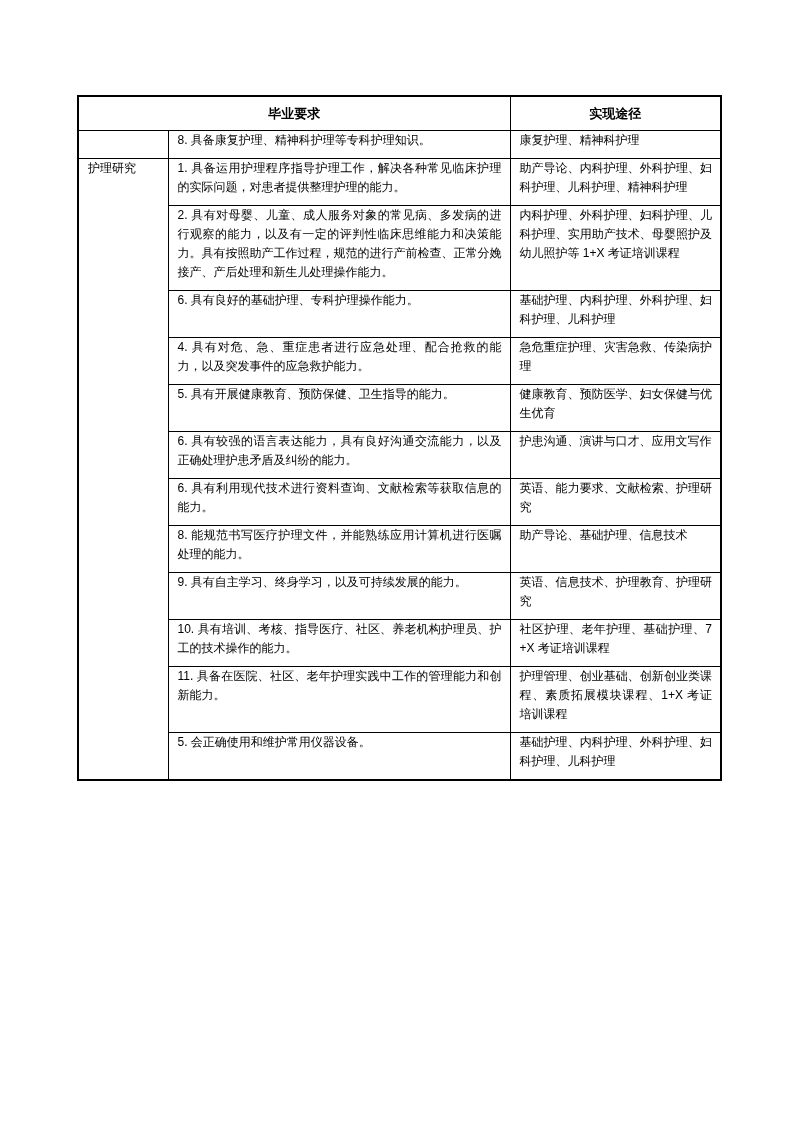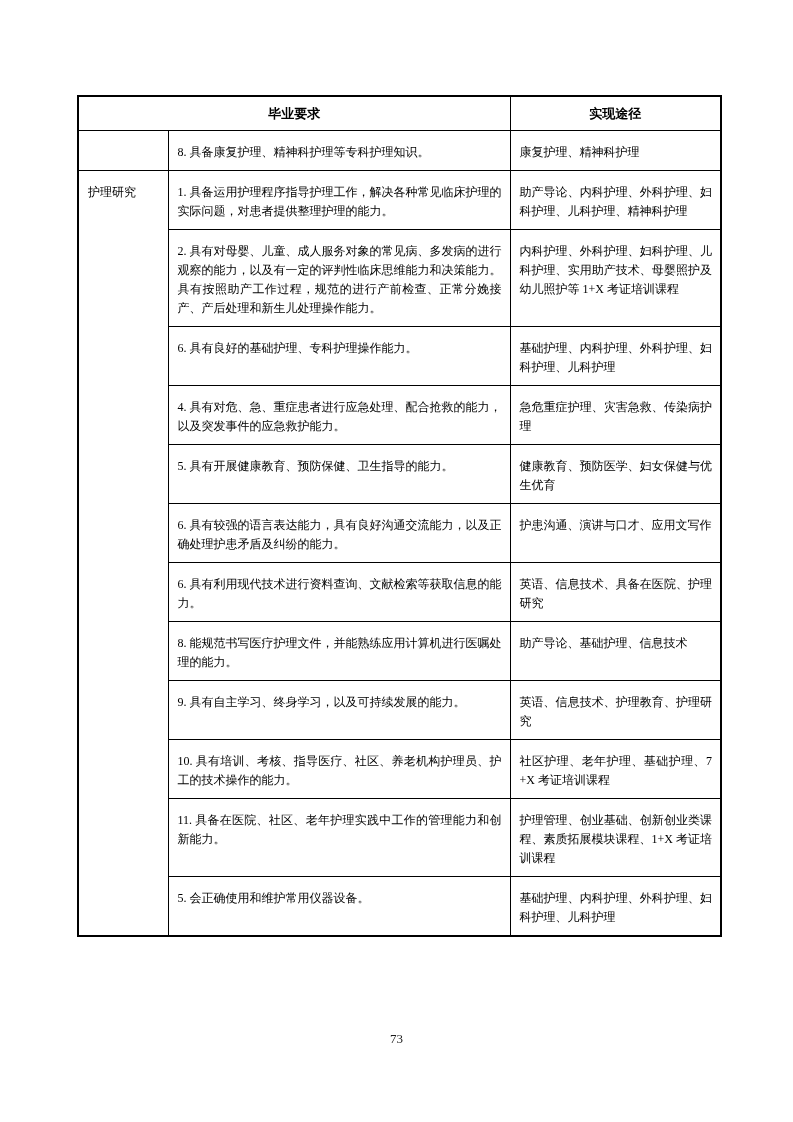--- a/index.html
+++ b/index.html
@@ -5,42 +5,42 @@
   html, body {
     margin: 0;
     padding: 0;
     background: #ffffff;
   }
   .page {
     position: relative;
     width: 793px;
     height: 1122px;
     background: #ffffff;
-    font-family: Liberation Serif, serif;
+    font-family: Liberation Sans, sans-serif;
     color: #000000;
     overflow: hidden;
   }
   table.req-table {
     position: absolute;
     left: 77px;
     top: 95px;
     width: 643px;
     border-collapse: collapse;
     table-layout: fixed;
     border: 2px solid #000000;
   }
   table.req-table th,
   table.req-table td {
     border: 1px solid #000000;
     font-size: 12px;
     line-height: 19px;
     font-weight: normal;
     vertical-align: top;
     text-align: justify;
-    padding: 12px 8px 8px 9px;
+    padding: 0 8px 8px 9px;
     word-break: break-all;
     overflow-wrap: break-word;
   }
   table.req-table th.hdr {
     text-align: center;
     vertical-align: middle;
     font-weight: bold;
     font-size: 13px;
     padding: 7px 4px;
     word-break: keep-all;
@@ -112,21 +112,21 @@
       <tr>
         <td>5. 具有开展健康教育、预防保健、卫生指导的能力。</td>
         <td class="path-cell">健康教育、预防医学、妇女保健与优生优育</td>
       </tr>
       <tr>
         <td>6. 具有较强的语言表达能力，具有良好沟通交流能力，以及正确处理护患矛盾及纠纷的能力。</td>
         <td class="path-cell">护患沟通、演讲与口才、应用文写作</td>
       </tr>
       <tr>
         <td>6. 具有利用现代技术进行资料查询、文献检索等获取信息的能力。</td>
-        <td class="path-cell">英语、信息技术、具备在医院、护理研究</td>
+        <td class="path-cell">英语、能力要求、文献检索、护理研究</td>
       </tr>
       <tr>
         <td>8. 能规范书写医疗护理文件，并能熟练应用计算机进行医嘱处理的能力。</td>
         <td class="path-cell">助产导论、基础护理、信息技术</td>
       </tr>
       <tr>
         <td>9. 具有自主学习、终身学习，以及可持续发展的能力。</td>
         <td class="path-cell">英语、信息技术、护理教育、护理研究</td>
       </tr>
       <tr>
@@ -137,15 +137,14 @@
         <td>11. 具备在医院、社区、老年护理实践中工作的管理能力和创新能力。</td>
         <td class="path-cell">护理管理、创业基础、创新创业类课程、素质拓展模块课程、1+X 考证培训课程</td>
       </tr>
       <tr>
         <td>5. 会正确使用和维护常用仪器设备。</td>
         <td class="path-cell">基础护理、内科护理、外科护理、妇科护理、儿科护理</td>
       </tr>
     </tbody>
   </table>
 
-  <div class="page-number">73</div>
 
 </div>
 
 </body></html>

